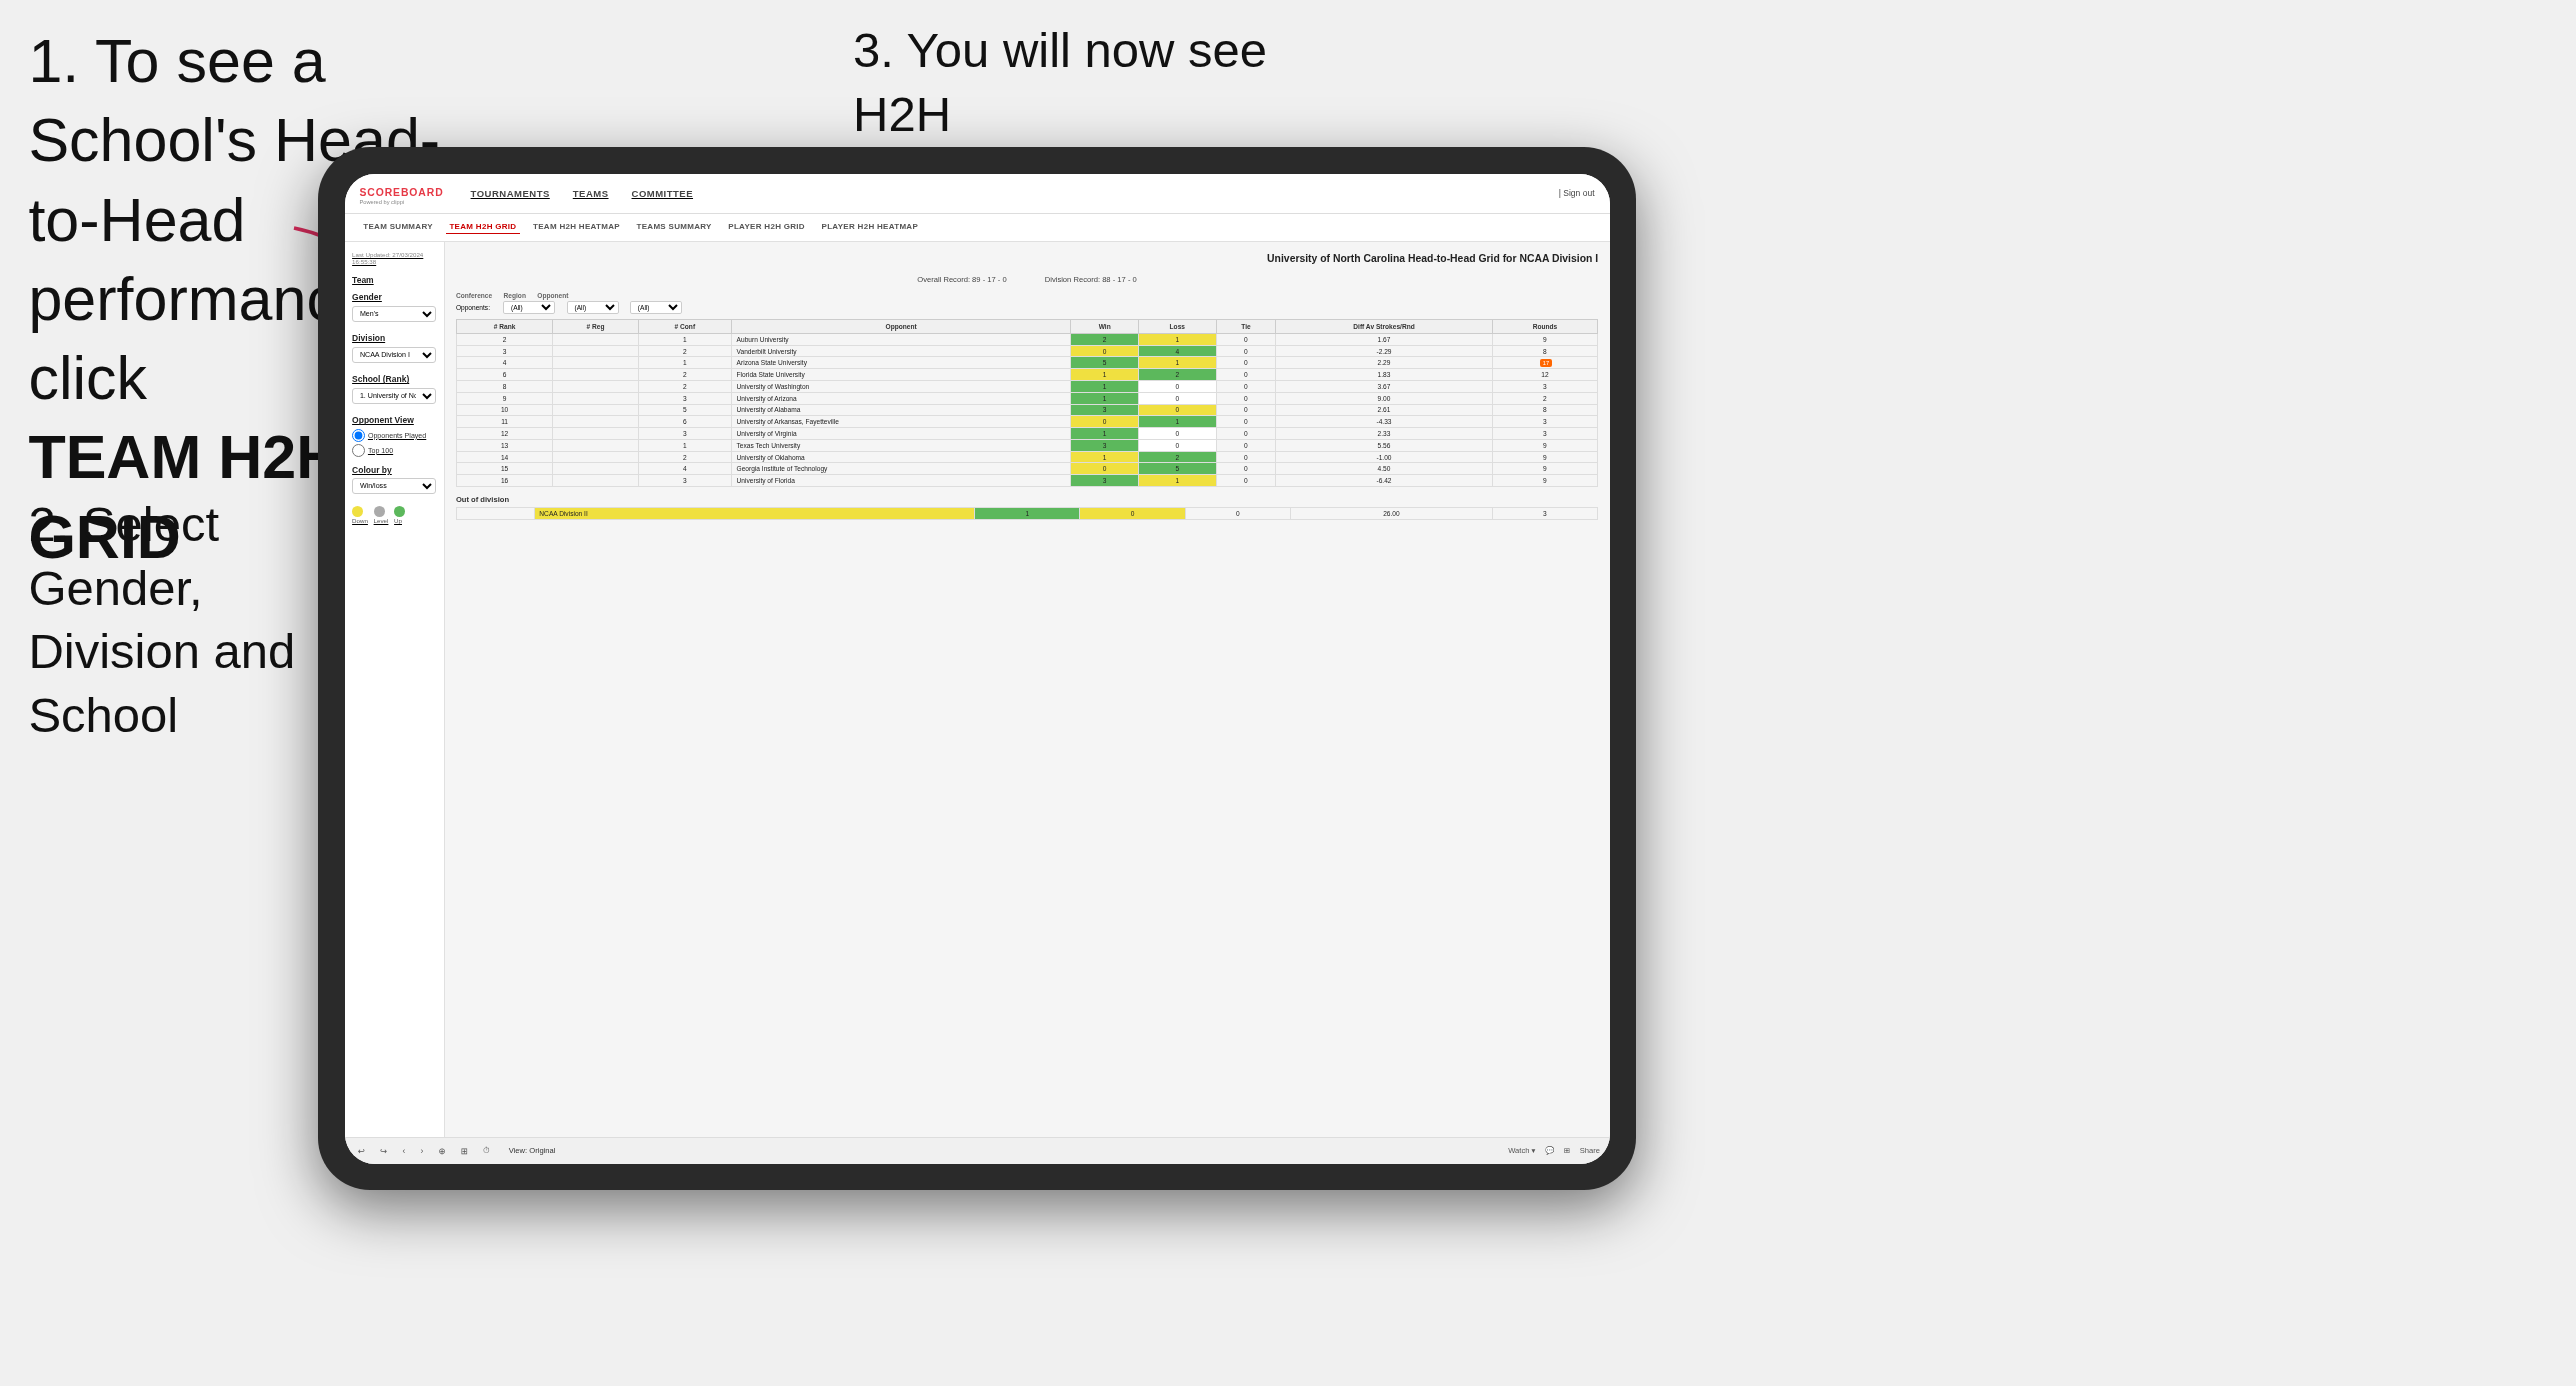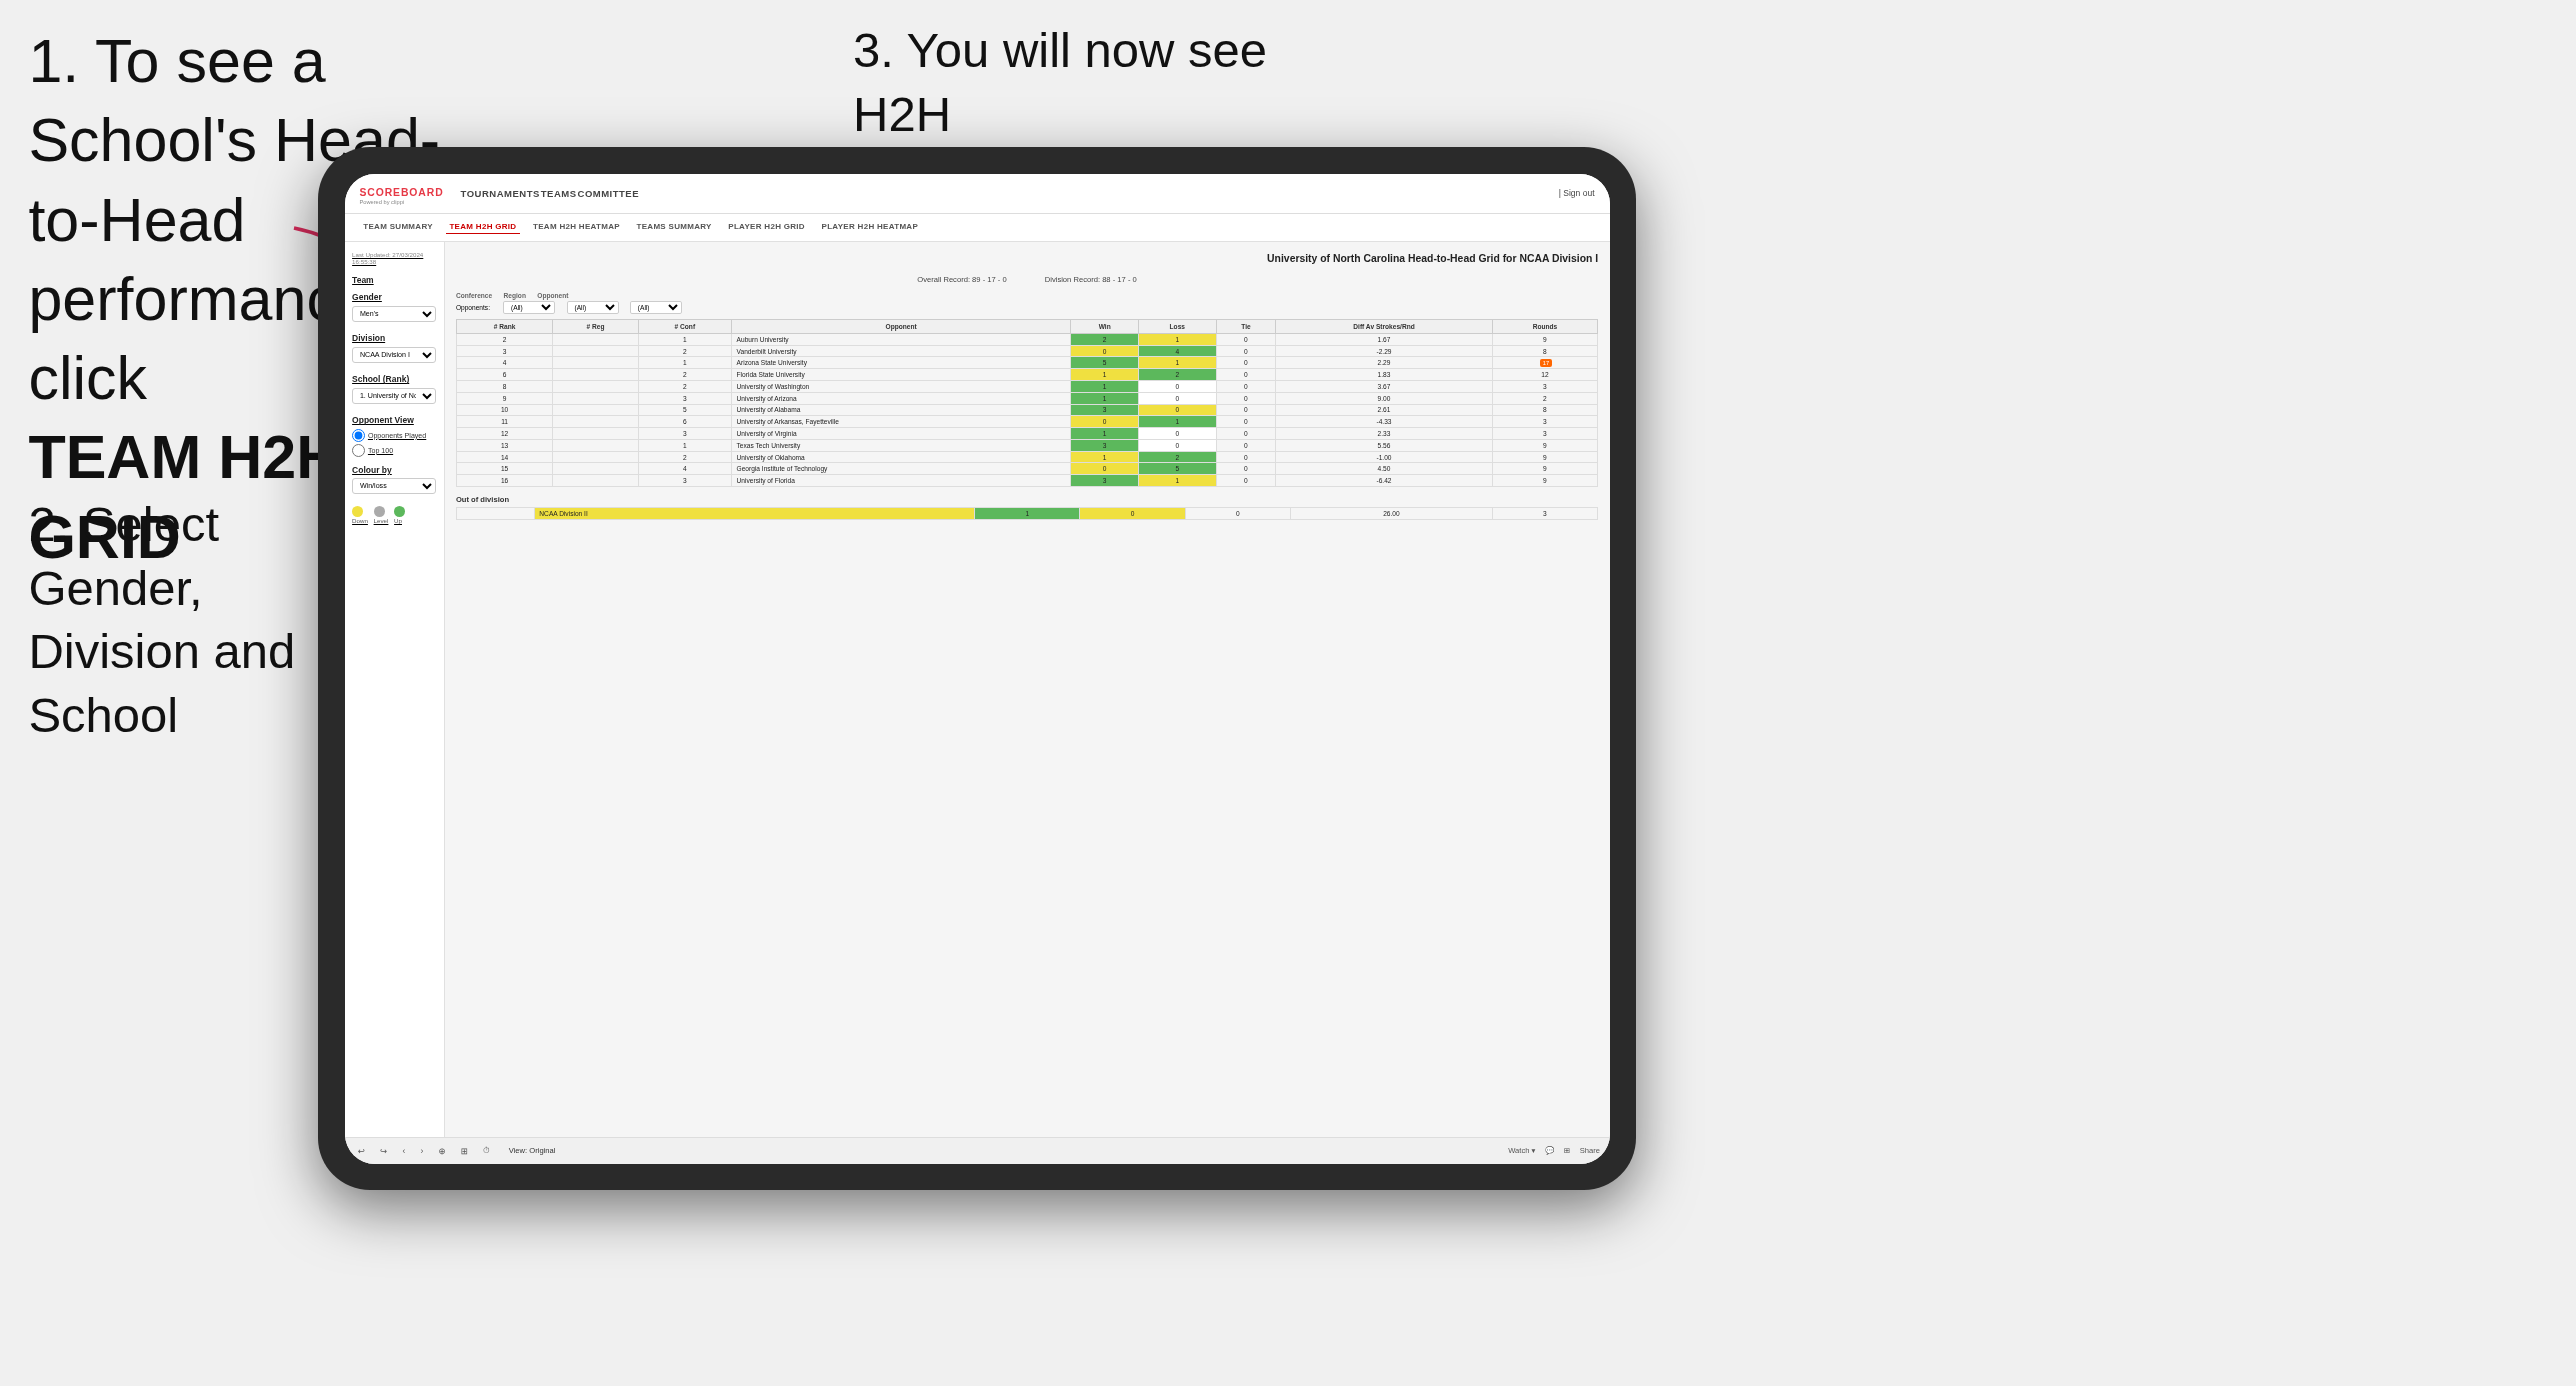--- a/index.html
+++ b/index.html
@@ -88,38 +88,39 @@
       background: #fff;
       border-bottom: 0.9px solid #ddd;
       padding: 0 15px;
       display: flex;
       align-items: center;
       height: 40px;
       flex-shrink: 0;
     }
     .logo-area {
       display: flex;
-      margin-right: 17px;
+      margin-right: 27px;
     }
     .logo-text {
       font-size: 10.4px;
       font-weight: 900;
       color: #e63946;
       letter-spacing: 0.9px;
     }
     .logo-sub {
       font-size: 5.7px;
       color: #888;
       display: block;
     }
     .nav-items {
       display: flex;
-      gap: 1px;
+      gap: 23px;
       align-items: center;
       flex: 1;
+      text-decoration: underline;
     }
     .nav-item {
       font-size: 9.5px;
       color: #444;
       font-weight: 600;
       letter-spacing: 0.5px;
       cursor: pointer;
       padding: 3.8px 0;
     }
     .sign-out {

